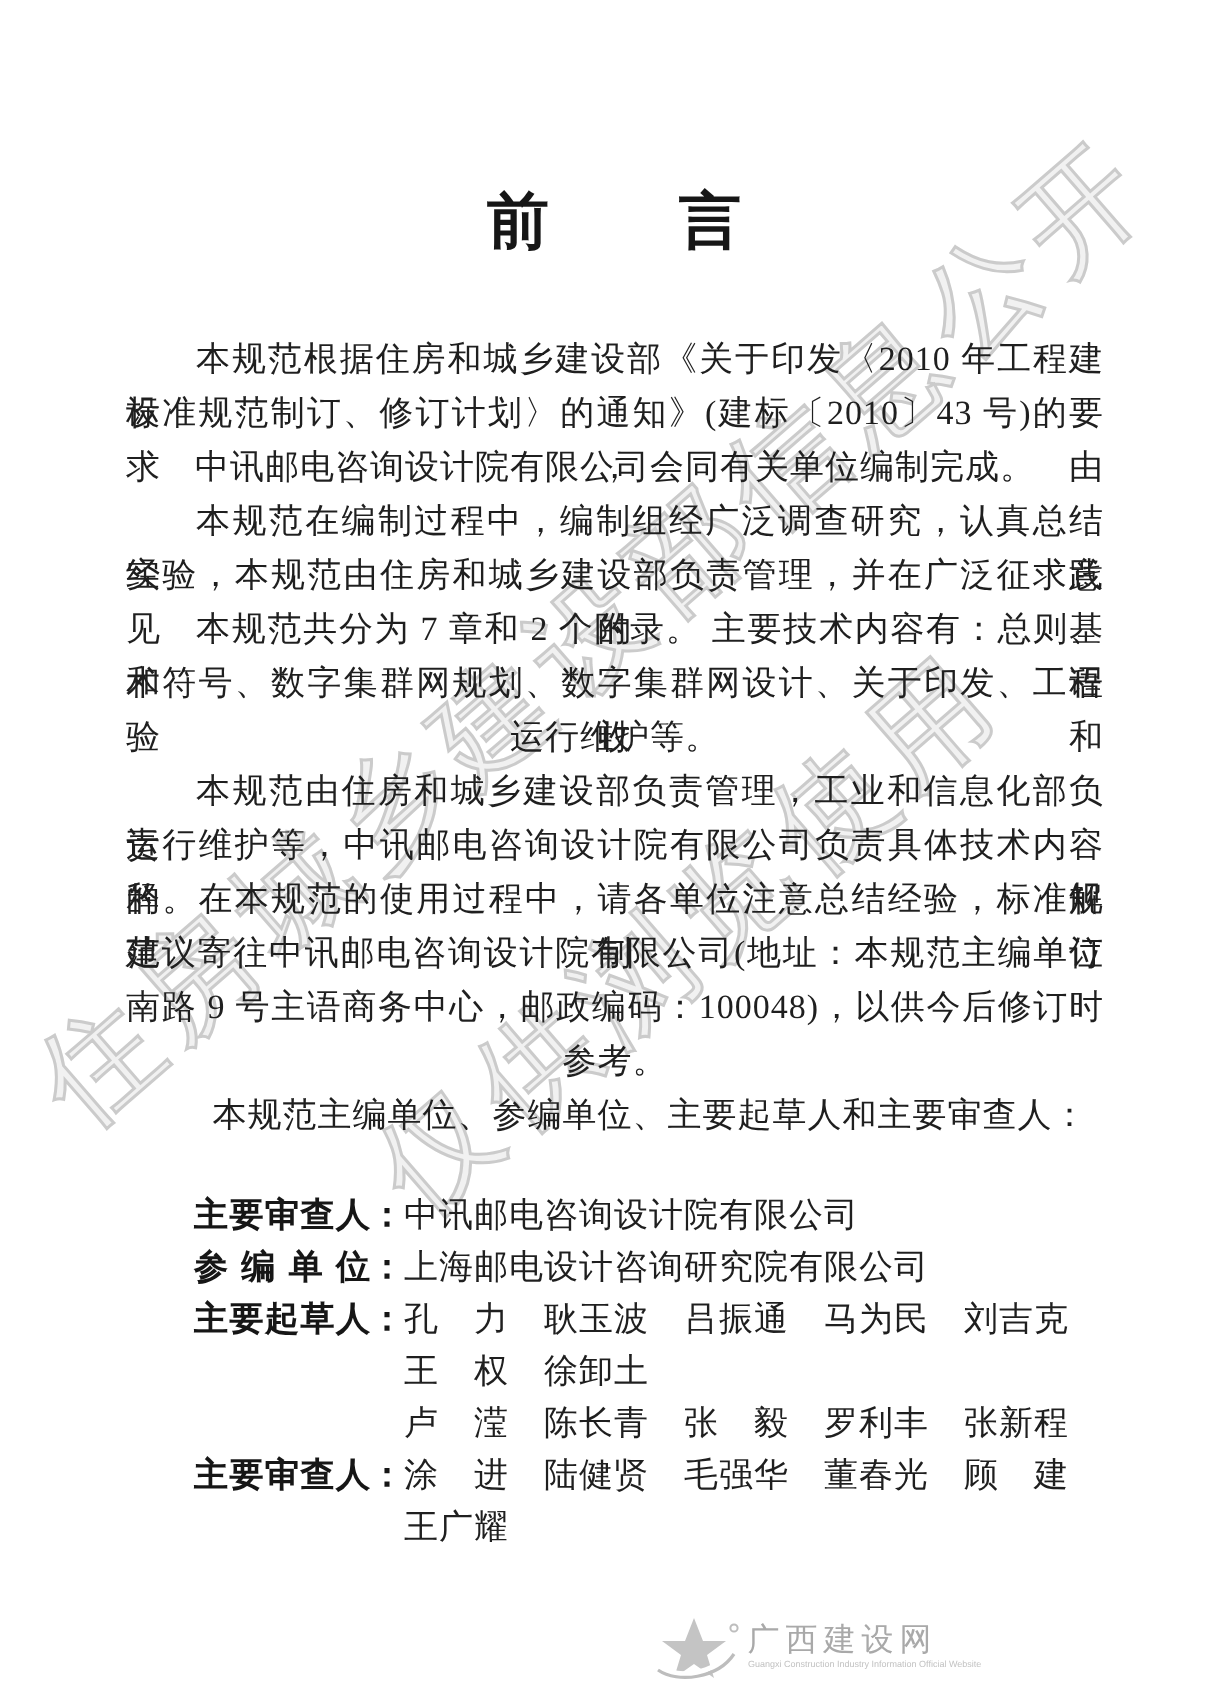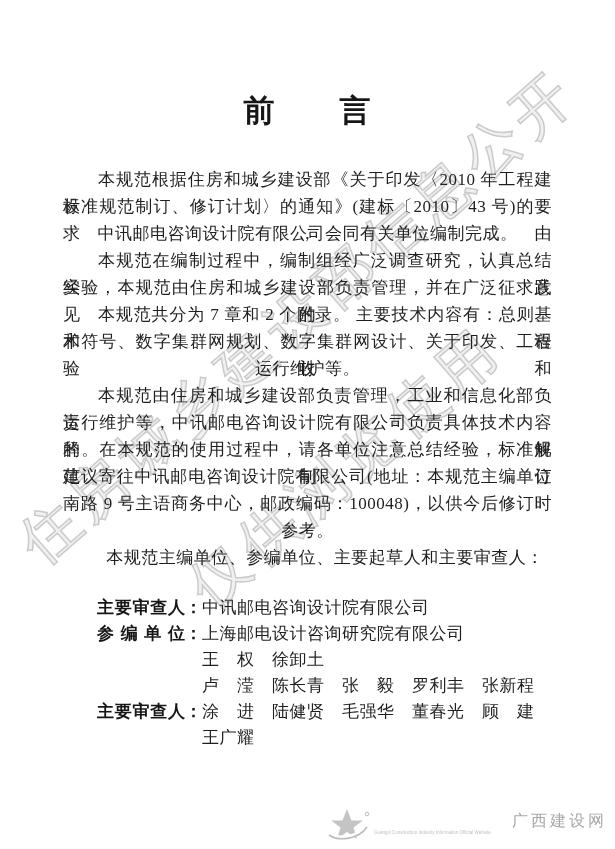--- a/index.html
+++ b/index.html
@@ -48,21 +48,21 @@
     display:inline-block; width:17px; vertical-align:top;
     font-family:"Liberation Sans", sans-serif; font-weight:bold; color:#161616;
   }
   .names { letter-spacing:0.5px;margin-top:25px; }
   
   .logo {
     position:absolute; right:8px; bottom:5px; z-index:2;
     display:flex; align-items:center;
   }
   .logo svg { display:block; }
-  .logo-textcol { margin-left:3px;text-align:right; }
+  .logo-textcol { margin-left:3px; }
   .logo-name {
     display:block; font-family:"Liberation Sans", sans-serif;
     font-size:16px; letter-spacing:3px; color:#a9a9a9; line-height:18px; white-space:pre;
   }
   .logo-caption {
     display:block; font-family:"Liberation Sans", sans-serif;
     font-size:9px; color:#c2c2c2; line-height:9px;
     transform:scale(0.5); transform-origin:left top; white-space:nowrap;
   }
 </style>
@@ -101,20 +101,23 @@
     </div>
 
     <div class="credits">
       <div class="crow">
         <span class="lbl">主要审查人</span><span class="colon">：</span><span class="names">中讯邮电咨询设计院有限公司</span>
       </div>
       <div class="crow">
         <span class="lbl">参编单位</span><span class="colon">：</span><span class="names">上海邮电设计咨询研究院有限公司</span>
       </div>
       <div class="crow">
+        <span class="lbl">主要起草人</span><span class="colon">：</span><span class="names">孔　力　耿玉波　吕振通　马为民　刘吉克</span>
+      </div>
+      <div class="crow">
         <span class="lbl"></span><span class="colon"></span><span class="names">王　权　徐卸土</span>
       </div>
       <div class="crow">
         <span class="lbl"></span><span class="colon"></span><span class="names">卢　滢　陈长青　张　毅　罗利丰　张新程</span>
       </div>
       <div class="crow">
         <span class="lbl">主要审查人</span><span class="colon">：</span><span class="names">涂　进　陆健贤　毛强华　董春光　顾　建</span>
       </div>
       <div class="crow">
         <span class="lbl"></span><span class="colon"></span><span class="names">王广耀</span>

